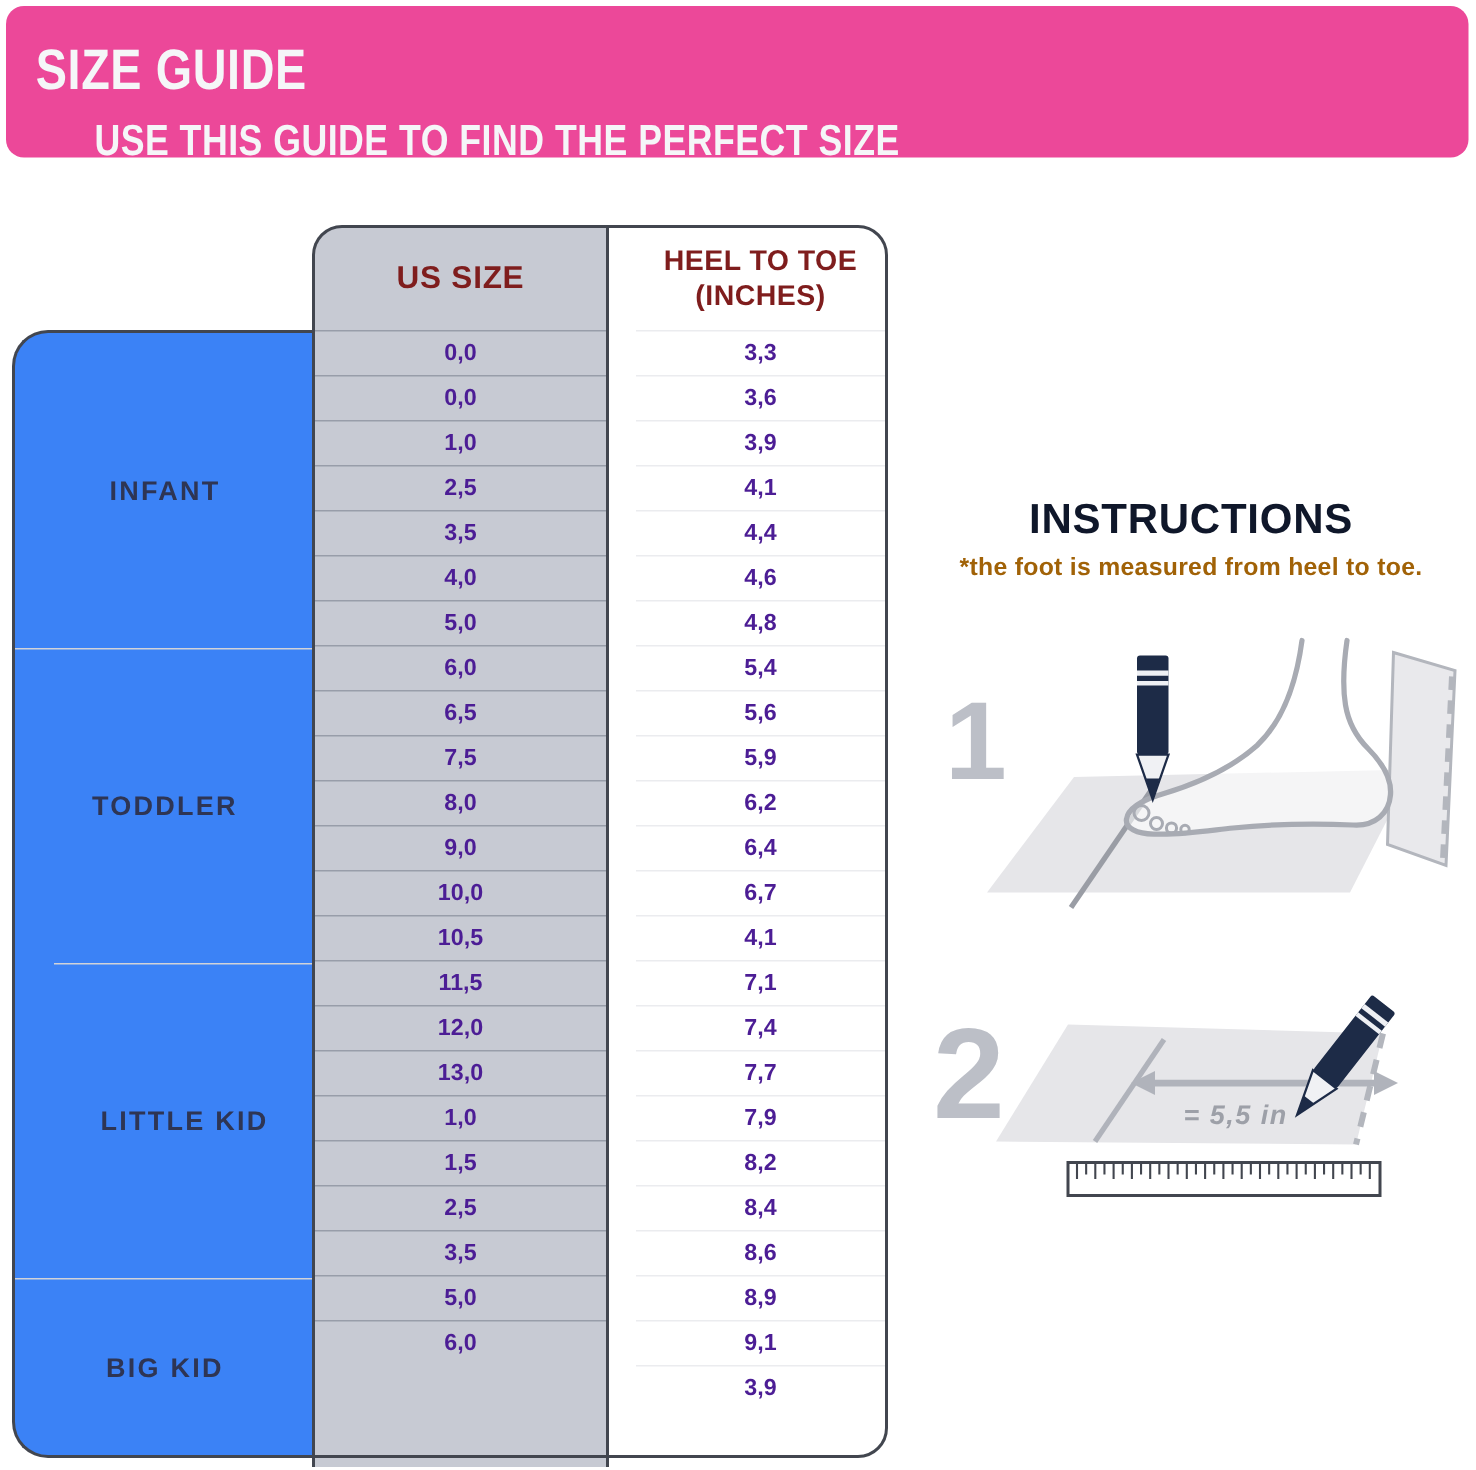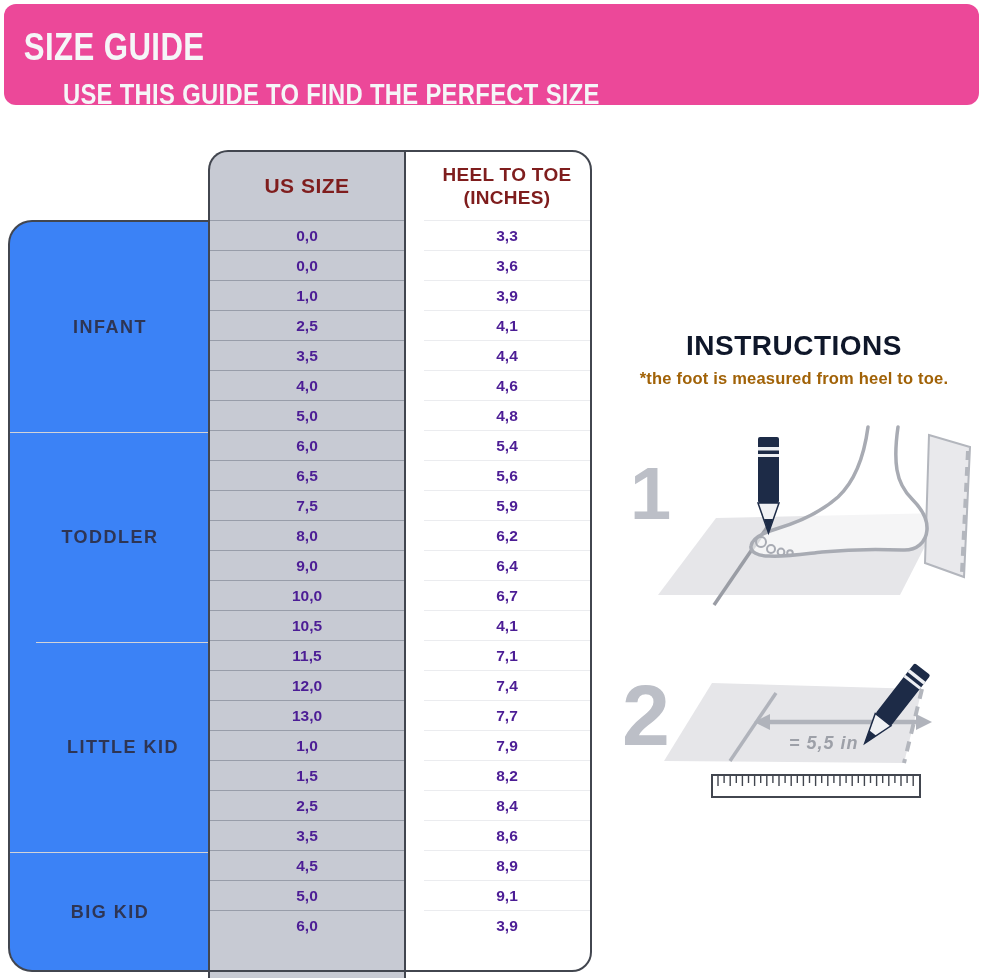--- a/index.html
+++ b/index.html
@@ -101,21 +101,20 @@
         <div class="size-cell">9,0</div>
         <div class="size-cell">10,0</div>
         <div class="size-cell">10,5</div>
         <div class="size-cell">11,5</div>
         <div class="size-cell">12,0</div>
         <div class="size-cell">13,0</div>
         <div class="size-cell">1,0</div>
         <div class="size-cell">1,5</div>
         <div class="size-cell">2,5</div>
         <div class="size-cell">3,5</div>
-        <div class="size-cell">4,5</div>
         <div class="size-cell">5,0</div>
         <div class="size-cell">6,0</div>
       </div>
   </div>
 
   <div class="heel-col">
     <div class="col-header">
       <span>HEEL TO TOE</span>
       <span>(INCHES)</span>
     </div>

